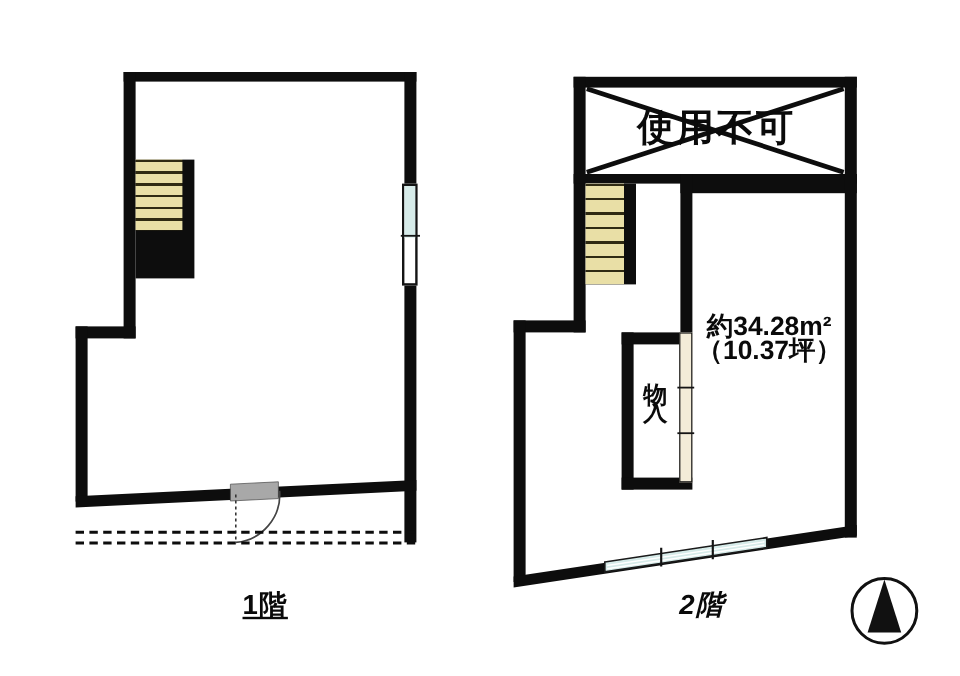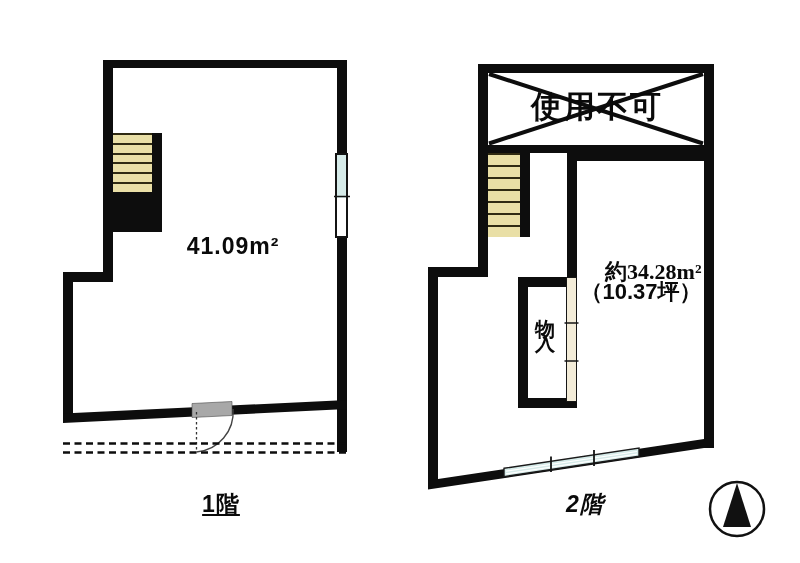--- a/index.html
+++ b/index.html
@@ -13,21 +13,21 @@
   .stair-block{position:absolute;background:#0d0d0d;}
   .steps{position:absolute;}
   .steps.s1{background:repeating-linear-gradient(to bottom,#2f2a12 0,#2f2a12 2px,#e9dfa6 2px,#e9dfa6 9.8px);}
   .steps.s2{background:repeating-linear-gradient(to bottom,#2f2a12 0,#2f2a12 2px,#e9dfa6 2px,#e9dfa6 12px);}
   
   .window-v{position:absolute;left:335px;top:153px;width:13px;height:85px;background:#ffffff;border:2px solid #141414;box-sizing:border-box;}
   .window-v .pane-top{position:absolute;left:0;top:0;width:100%;height:43px;background:#d6ebe9;}
   
   .closet-door{position:absolute;left:566px;top:277px;width:11px;height:125px;background:#f3ecd8;border:1.5px solid #161616;box-sizing:border-box;}
   
-  .lbl{position:absolute;transform:translateX(-50%);white-space:nowrap;font-weight:bold;text-align:right;}
+  .lbl{position:absolute;transform:translateX(-50%);white-space:nowrap;font-weight:bold;text-align:center;}
   .area1{left:233px;top:236px;font-size:23px;line-height:21px;letter-spacing:1px;}
   .area2{left:641px;top:262px;font-size:22px;line-height:20px;}
   .floor-cap{font-size:23px;letter-spacing:1px;}
   .f1{left:221px;top:489px;text-decoration:underline;}
   .f2{left:585px;top:489px;font-style:italic;}
   .unusable{left:597px;top:86px;font-size:31px;letter-spacing:2px;}
   .closet-lbl{left:546px;top:303px;font-size:20px;writing-mode:vertical-rl;letter-spacing:12px;transform:translateX(-50%);}
 </style>
 </head>
 <body>
@@ -92,25 +92,24 @@
     <line x1="564.5" y1="323" x2="578.5" y2="323" stroke="#141414" stroke-width="1.5"></line>
     <line x1="564.5" y1="361" x2="578.5" y2="361" stroke="#141414" stroke-width="1.5"></line>
 
     <g>
       <circle cx="737" cy="509" r="27" fill="#ffffff" stroke="#111" stroke-width="2.5"></circle>
       <polygon points="737,483 723,527 751,527" fill="#111"></polygon>
     </g>
   </svg>
 
   <div class="lbl area1">
-    <span style="display:block;">41.09m²</span>
   </div>
 
   <div class="lbl area2">
-    <span style="display:block;font-family:Liberation Serif, serif;">約34.28m²</span>
+    <span style="display:block;">約34.28m²</span>
     <span style="display:block;">（10.37坪）</span>
   </div>
 
   <div class="lbl unusable">使用不可</div>
 
   <div class="lbl closet-lbl">物入</div>
 
   <div class="lbl floor-cap f1">1階</div>
   <div class="lbl floor-cap f2">2階</div>
 

